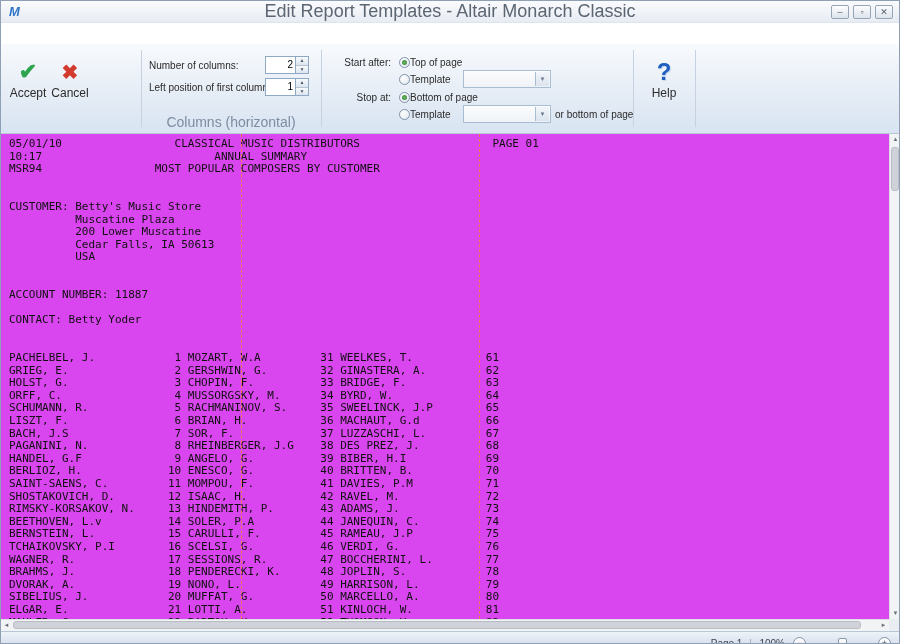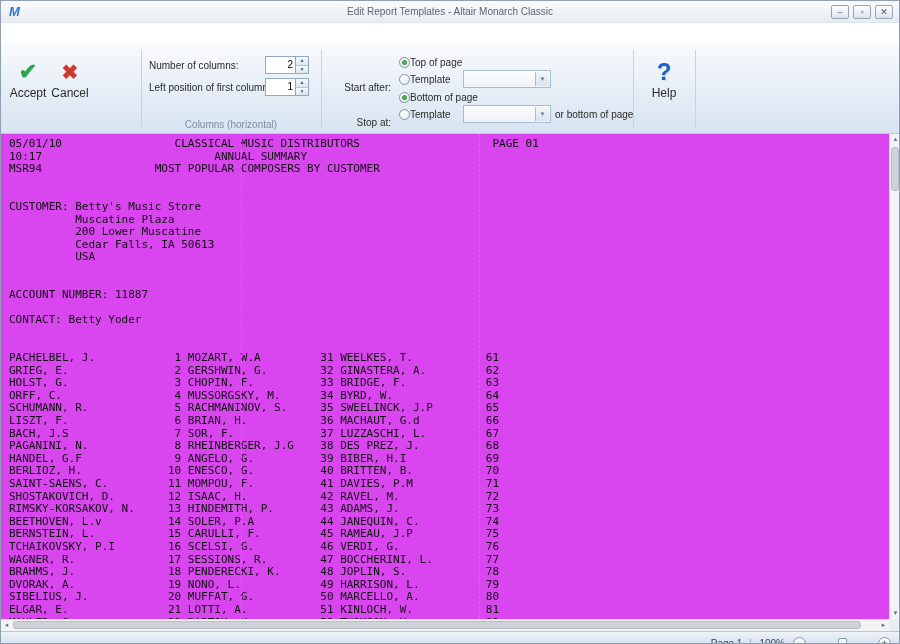--- a/index.html
+++ b/index.html
@@ -3,21 +3,21 @@
 <meta charset="utf-8">
 <style>
   * { box-sizing: border-box; margin: 0; padding: 0; }
   html,body { width:900px; height:644px; background:#fff; font-family:"Liberation Sans", sans-serif; }
   .window { position:relative; width:900px; height:644px; border:1px solid #90a0b4; background:#fff; overflow:hidden; }
 
   
   .titlebar { position:absolute; top:0; left:0; right:0; height:22px;
     background:linear-gradient(#fafbfd,#e7ecf3); border-bottom:1px solid #dfe5ed; }
   .logo { position:absolute; left:8px; top:3px; font-size:13px; font-weight:bold; font-style:italic; color:#2e75c8; }
-  .title { display:block; text-align:center; line-height:21px; font-size:10px; color:#5c6672; }
+  .title { display:block; text-align:center; line-height:21px; font-size:18px; color:#5c6672; }
   .winbtns { position:absolute; right:6px; top:4px; display:flex; gap:4px; }
   .winbtn { width:18px; height:14px; border:1px solid #98a4b4; border-radius:2px;
     background:linear-gradient(#fcfdfe,#dde4ec); font-size:9px; line-height:12px; text-align:center; color:#57606c; }
 
   
   .tabstrip { position:absolute; top:22px; left:0; right:0; height:21px; background:#f1f3f6; border-bottom:1px solid #cdd7e2; }
   .tab { position:absolute; left:9px; top:2px; height:20px; line-height:18px; padding:0 13px; font-size:11px; color:#222;
     background:linear-gradient(#fdfeff,#f5f8fc); border:1px solid #cdd7e2; border-bottom:none; border-radius:2px 2px 0 0; z-index:2; }
 
   
@@ -44,25 +44,25 @@
 
   .spinrow { position:absolute; left:148px; width:160px; height:18px; display:flex; align-items:center; }
   .sr1{top:12px} .sr2{top:34px} .sr3{top:56px}
   .slabel { width:114px; font-size:10px; white-space:nowrap; }
   .spinbox { display:flex; width:44px; height:18px; border:1px solid #8fa8c4; background:#fff; margin-left:auto; }
   .spinval { flex:1; font-size:10px; line-height:16px; text-align:right; padding-right:2px; color:#000; }
   .sparrows { width:13px; display:flex; flex-direction:column; border-left:1px solid #8fa8c4; }
   .sparrow { flex:1; font-size:5px; line-height:7px; text-align:center; color:#4a5a6e; background:linear-gradient(#f7fafc,#dce5ef); }
   .sparrow.up { border-bottom:1px solid #b6c4d4; }
 
-  .grouptitle { position:absolute; bottom:3px; font-size:10px; color:#7d8ca0; text-align:center; }
+  .grouptitle { position:absolute; bottom:3px; font-size:14px; color:#7d8ca0; text-align:center; }
   .gt-columns { left:140px; width:180px; }
   .gt-bound   { left:320px; width:312px; }
 
-  .b-label { position:absolute; width:60px; text-align:right; font-size:10px;margin-top:25px; }
+  .b-label { position:absolute; width:60px; text-align:right; font-size:10px; }
   .bl-start { left:330px; top:13px; }
   .bl-stop  { left:330px; top:48px; }
   .radiorow { position:absolute; display:flex; align-items:center; height:13px; }
   .rr1{left:398px; top:12px} .rr2{left:398px; top:29px} .rr3{left:398px; top:47px} .rr4{left:398px; top:64px}
   .radio { width:11px; height:11px; border-radius:50%; border:1px solid #7f93aa;
     background:radial-gradient(circle at 35% 30%, #fff, #dfe6ee); position:relative; flex:none; }
   .radio.on::after { content:""; position:absolute; left:2px; top:2px; width:5px; height:5px; border-radius:50%;
     background:radial-gradient(#66b85c,#2f7d32); }
   .rlabel { font-size:10px; margin-left:0; white-space:nowrap; }
   .dropdown { position:absolute; width:88px; height:18px; border:1px solid #a9bdd2; background:linear-gradient(#fcfdfe,#eef2f7); }

